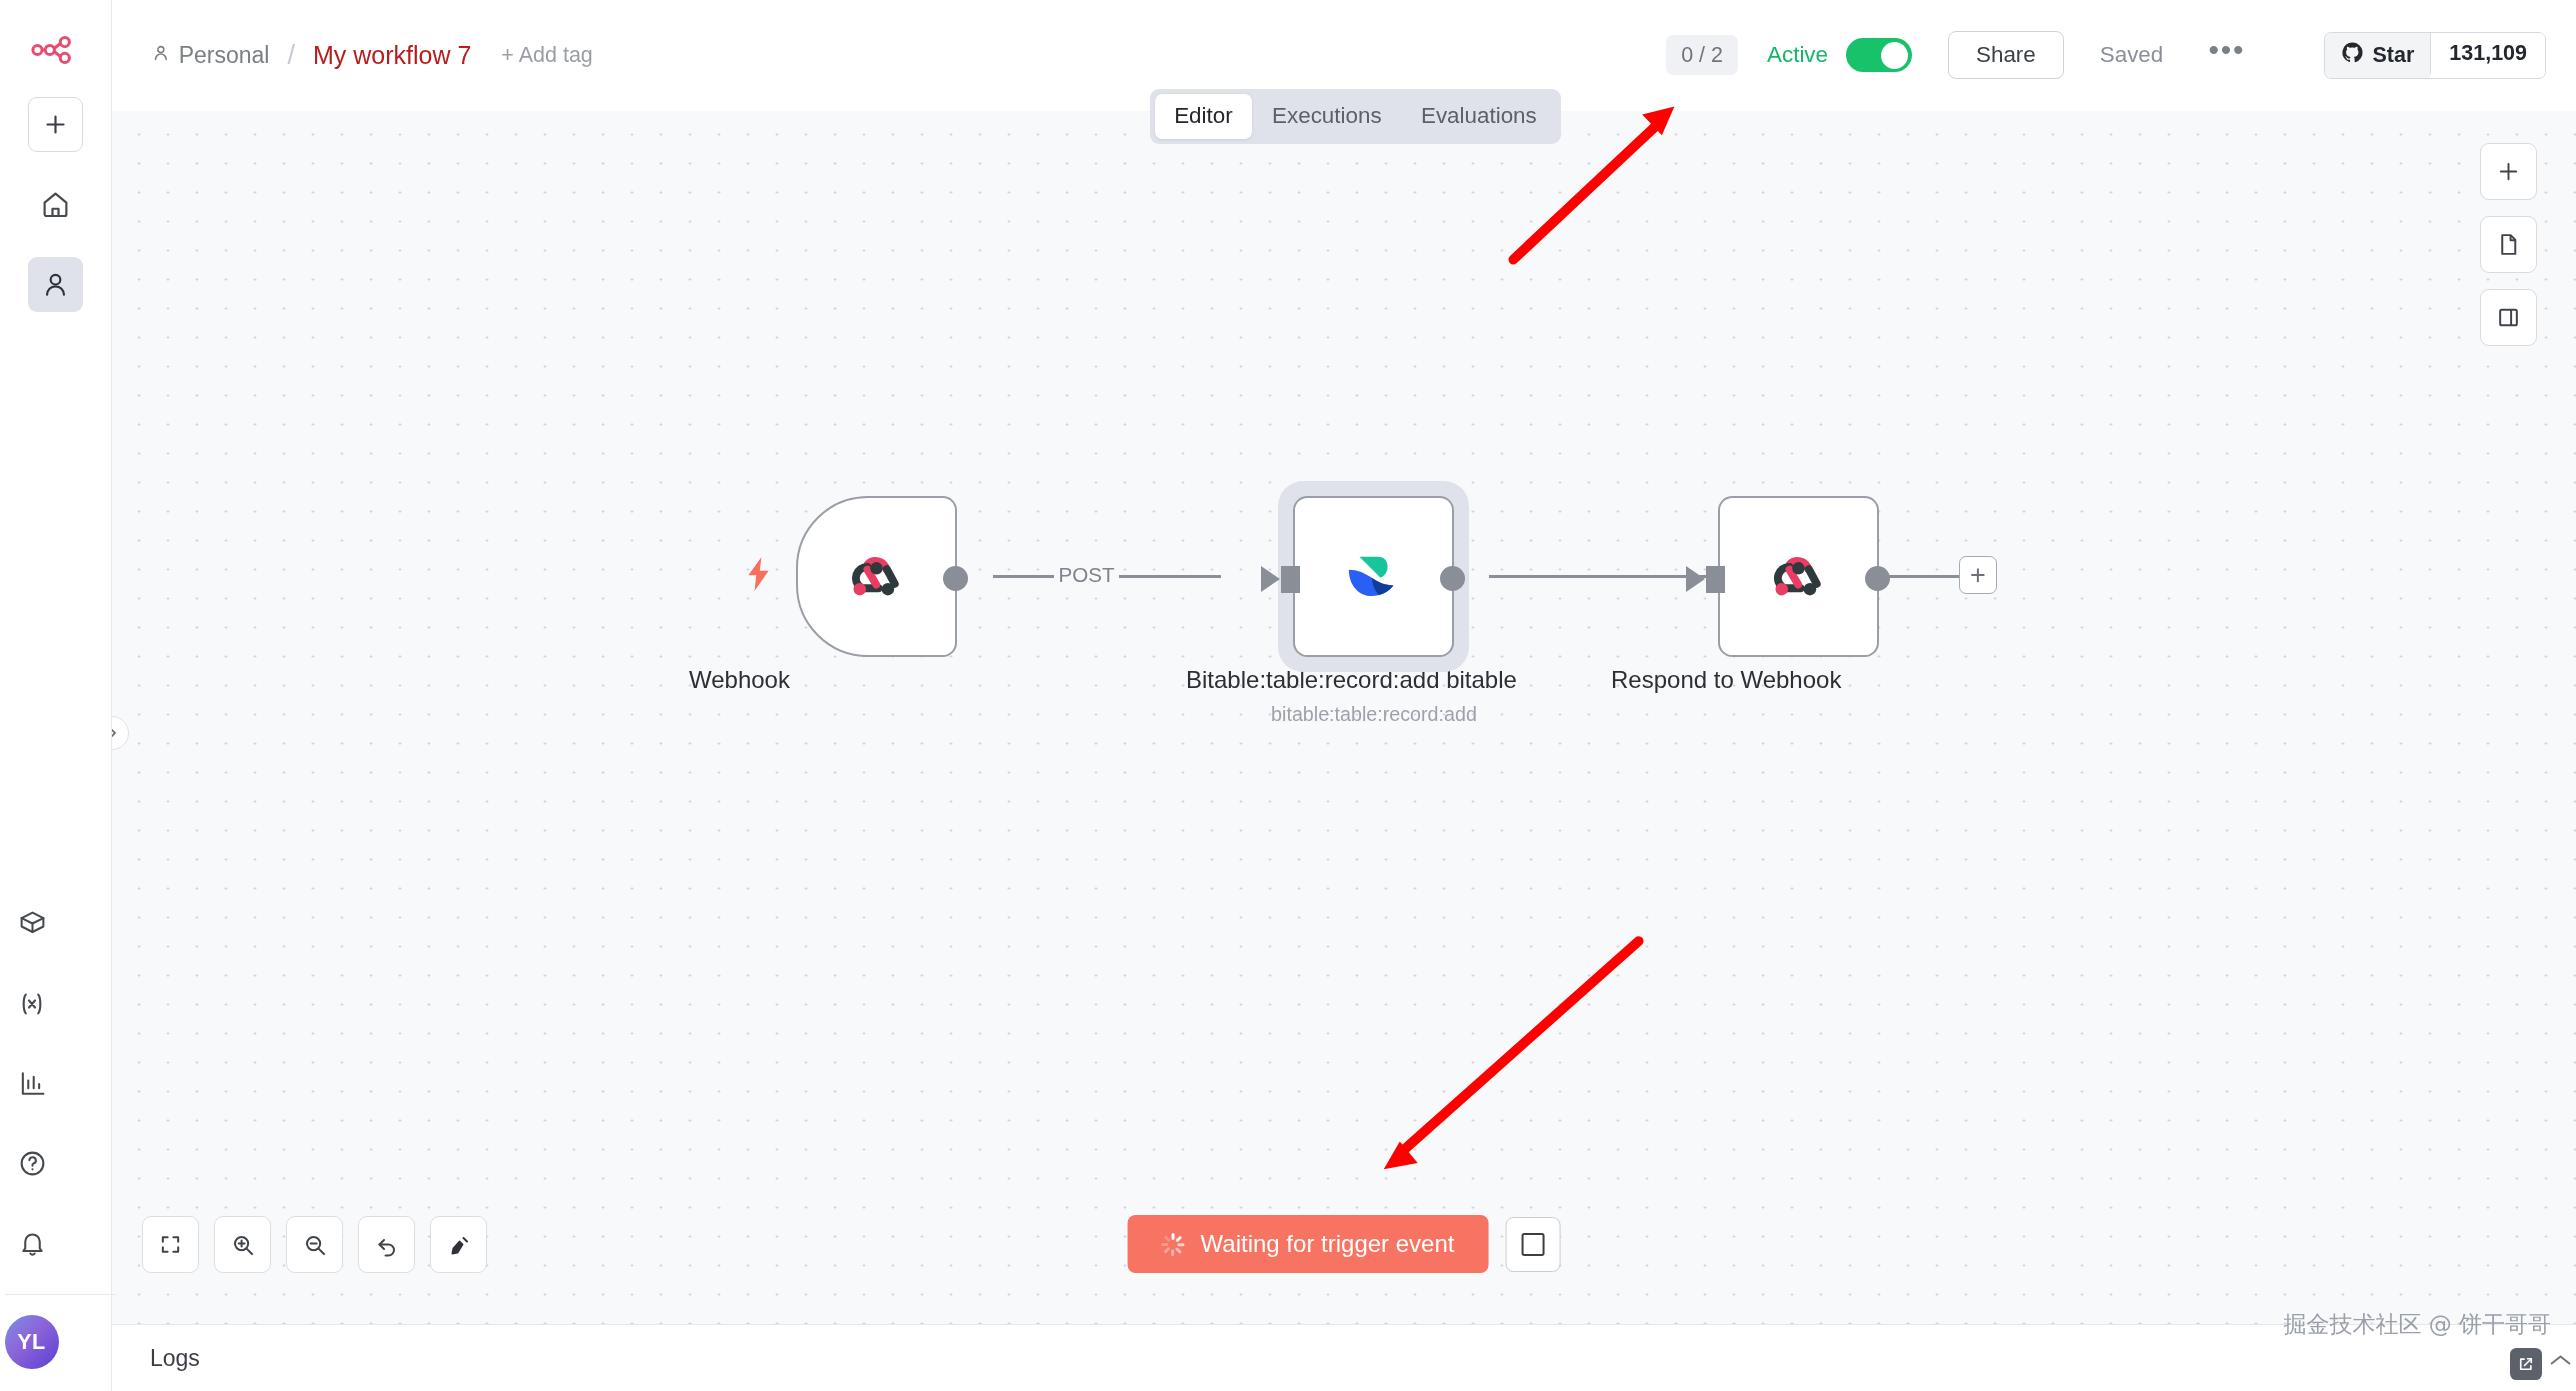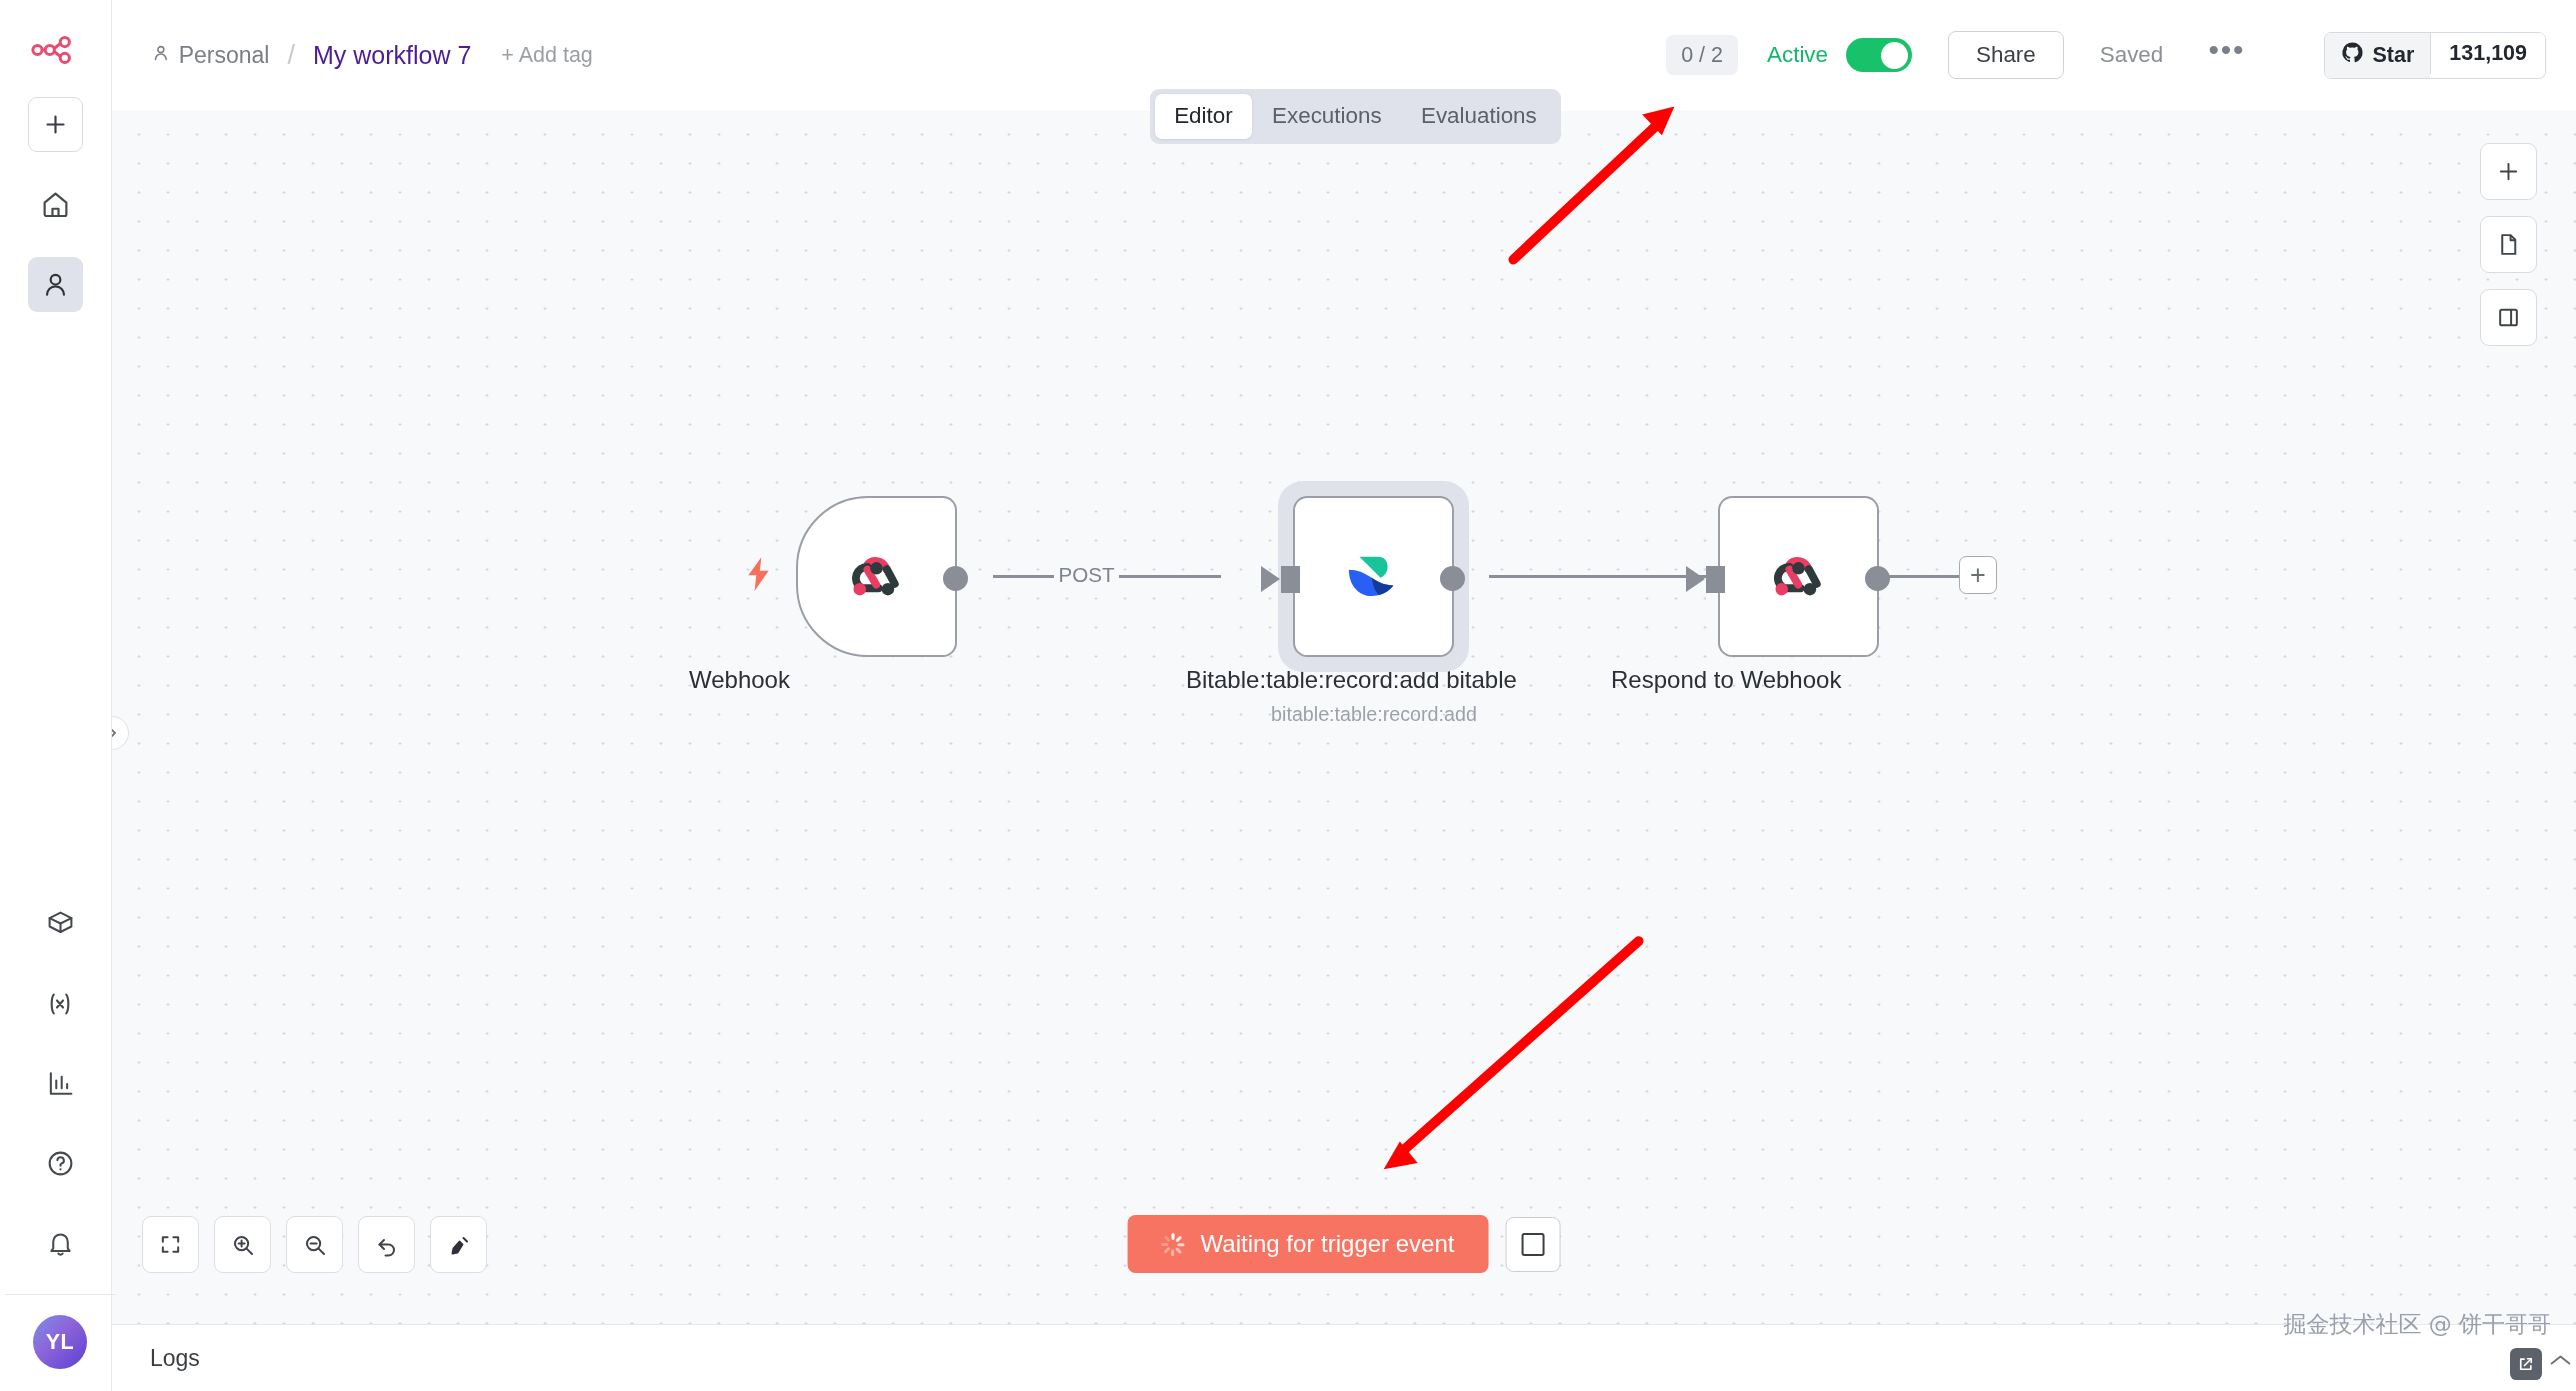--- a/index.html
+++ b/index.html
@@ -29,21 +29,21 @@
     display: flex; align-items: center; justify-content: center;
     cursor: pointer; background:#fff;
   }
   .rail-icon {
     width: 55px; height: 55px; border-radius: 9px;
     display: flex; align-items: center; justify-content: center;
     margin-top: 25px; cursor: pointer; color: #4b4f57;
   }
   .rail-icon.active { background: #dfe2ea; }
   .rail-spacer { flex: 1 1 auto; }
-  .rail-bottom { display:flex; flex-direction:column; align-items:center; width:100%;margin-left:9px; }
+  .rail-bottom { display:flex; flex-direction:column; align-items:flex-start; width:100%;margin-left:9px; }
   .rail-divider { width: 100%; height:0.9px; background:#e8e9ed; margin-top: 23px; }
   .avatar {
     width: 54px; height: 54px; border-radius: 50%;
     background: linear-gradient(135deg,#7d8fe8 0%, #8c63d8 45%, #5b3fd4 100%);
     color:#fff; font-size: 21.5px; font-weight: 600;
     display:flex; align-items:center; justify-content:center;
     margin: 19.7px 0 23px 0; cursor:pointer; letter-spacing: 0.4px;
   }
 
   
@@ -54,21 +54,21 @@
     height: 111px; min-height:111px;
     background:#ffffff;
     display:flex; align-items:center;
     padding: 0 30px 0 39px;
     position: relative; z-index: 30;
     border-bottom: 0.9px solid transparent;
   }
   .bc { display:flex; align-items:center; gap: 0; }
   .bc-personal { display:flex; align-items:center; gap: 8px; color:#7a7e87; font-size:23px; cursor:pointer; }
   .bc-sep { color:#c7cad1; font-size: 27px; margin: 0 18px; }
-  .bc-title { color:#4c1d95; font-size: 25px; font-weight: 400; cursor:text;text-align:right; }
+  .bc-title { color:#b91c1c; font-size: 25px; font-weight: 400; cursor:text;text-align:right; }
   .bc-addtag { color:#9a9ea7; font-size: 21.5px; margin-left: 30px; cursor:pointer; }
   .hdr-right { margin-left:auto; display:flex; align-items:center; gap: 0; }
   .pill-count {
     background:#f0f1f4; color:#6f737c; border-radius: 7.2px;
     font-size: 21.5px; padding: 7.2px 15px; margin-right: 29px;
   }
   .active-label { color:#12b76a; font-size: 22.4px; margin-right: 18px; }
   .toggle {
     width: 66px; height: 34px; border-radius: 17px; background:#17c26a;
     position: relative; cursor:pointer; margin-right: 36px;

